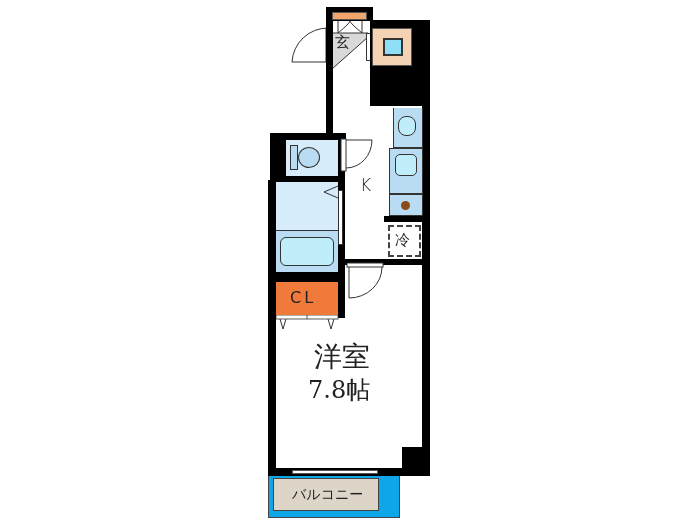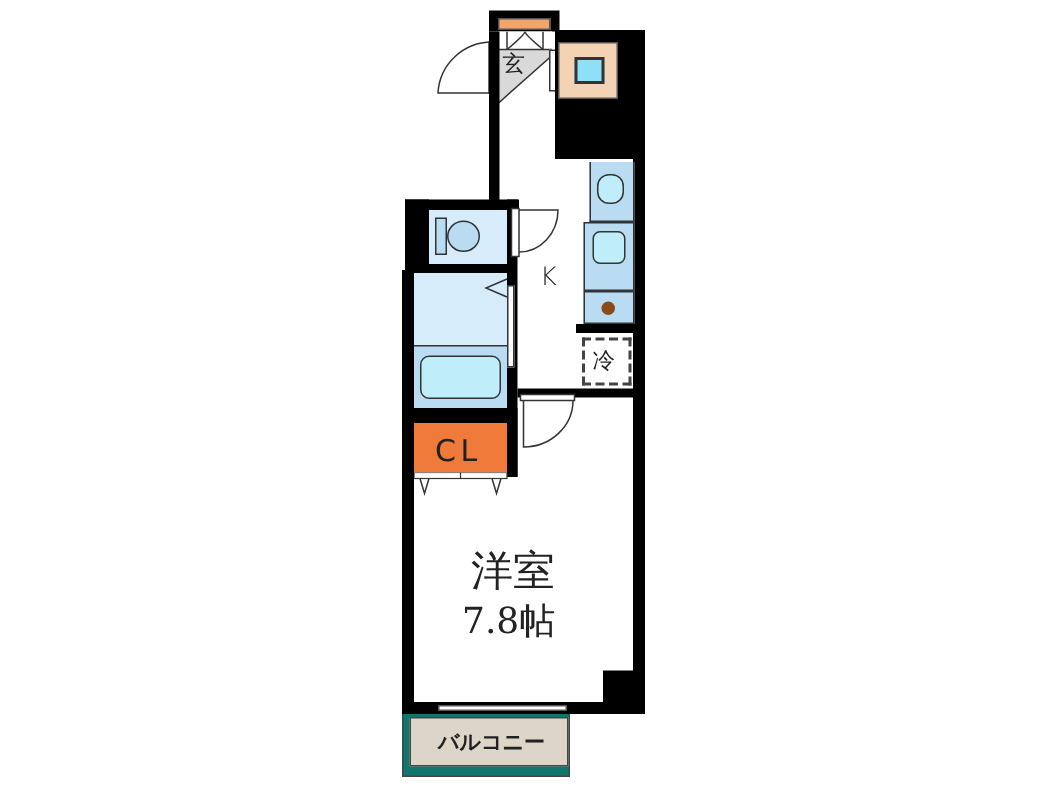--- a/index.html
+++ b/index.html
@@ -81,44 +81,44 @@
     </svg>
   </div>
   <div class="abs" style="left:338px;top:190px;width:5px;height:55px;background:#fff;border:1px solid #333;"></div>
 
   <div class="abs" style="left:276px;top:230px;width:62px;height:42px;background:#b9dcf3;border-top:1px solid #333;">
     <div class="abs" style="left:4px;top:6px;width:54px;height:29px;background:#bfeefa;border:1.5px solid #333;border-radius:6px;"></div>
   </div>
   <div class="abs blk" style="left:270px;top:272px;width:75px;height:10px;"></div>
 
   <div class="abs" style="left:276px;top:282px;width:62px;height:33px;background:#f07a3a;">
-    <span class="lbl" style="left:14px;top:6px;font-size:20px;font-family:'DejaVu Sans',sans-serif;letter-spacing:3px;">CL</span>
+    <span class="lbl" style="left:14px;top:6px;font-size:16px;font-family:'DejaVu Sans',sans-serif;letter-spacing:3px;">CL</span>
   </div>
   <div class="abs blk" style="left:338px;top:282px;width:7px;height:36px;"></div>
   <svg class="abs" style="left:276px;top:315px;" width="64" height="18">
     <rect x="0" y="0" width="62" height="4" fill="#fff" stroke="#333" stroke-width="0.8"></rect>
     <line x1="31" y1="0" x2="31" y2="4" stroke="#333" stroke-width="0.8"></line>
     <polyline points="4,4 7,14 10,4" fill="none" stroke="#333" stroke-width="1"></polyline>
     <polyline points="52,4 55,14 58,4" fill="none" stroke="#333" stroke-width="1"></polyline>
   </svg>
 
   <div class="abs blk" style="left:345px;top:259px;width:80px;height:6px;"></div>
   <svg class="abs" style="left:346px;top:262px;" width="42" height="38">
     <rect x="1" y="1" width="36" height="4" fill="#fff" stroke="#333" stroke-width="1"></rect>
     <path d="M3,5 L3,36 A33,31 0 0 0 36,5" fill="none" stroke="#333" stroke-width="1"></path>
   </svg>
 
-  <div class="abs" style="left:276px;top:332px;width:146px;height:150px;text-align:center;">
+  <div class="abs" style="left:276px;top:308px;width:146px;height:150px;text-align:center;">
     <span class="lbl" style="left:38px;top:30px;font-size:28px;">洋室</span>
     <span class="lbl" style="left:32px;top:66px;font-size:24px;">7.8帖</span>
   </div>
 
   <div class="abs blk" style="left:402px;top:447px;width:28px;height:29px;"></div>
 
   <div class="abs blk" style="left:268px;top:468px;width:162px;height:8px;"></div>
   <div class="abs" style="left:292px;top:470px;width:86px;height:4px;background:#fff;border:1px solid #555;"></div>
 
-  <div class="abs" style="left:268px;top:476px;width:112px;height:42px;border:1px solid #444;border-top:none;background:#0f766e;font-weight:bold;">
+  <div class="abs" style="left:268px;top:476px;width:132px;height:42px;border:1px solid #444;border-top:none;background:#0ea5e9;">
     <div class="abs" style="left:4px;top:2px;width:106px;height:33px;background:#ddd5c8;border:1px solid #444;">
       <span class="lbl" style="left:18px;top:7px;font-size:14px;font-family:'DejaVu Sans',sans-serif;">バルコニー</span>
     </div>
   </div>
 </div>
 
 </body></html>

